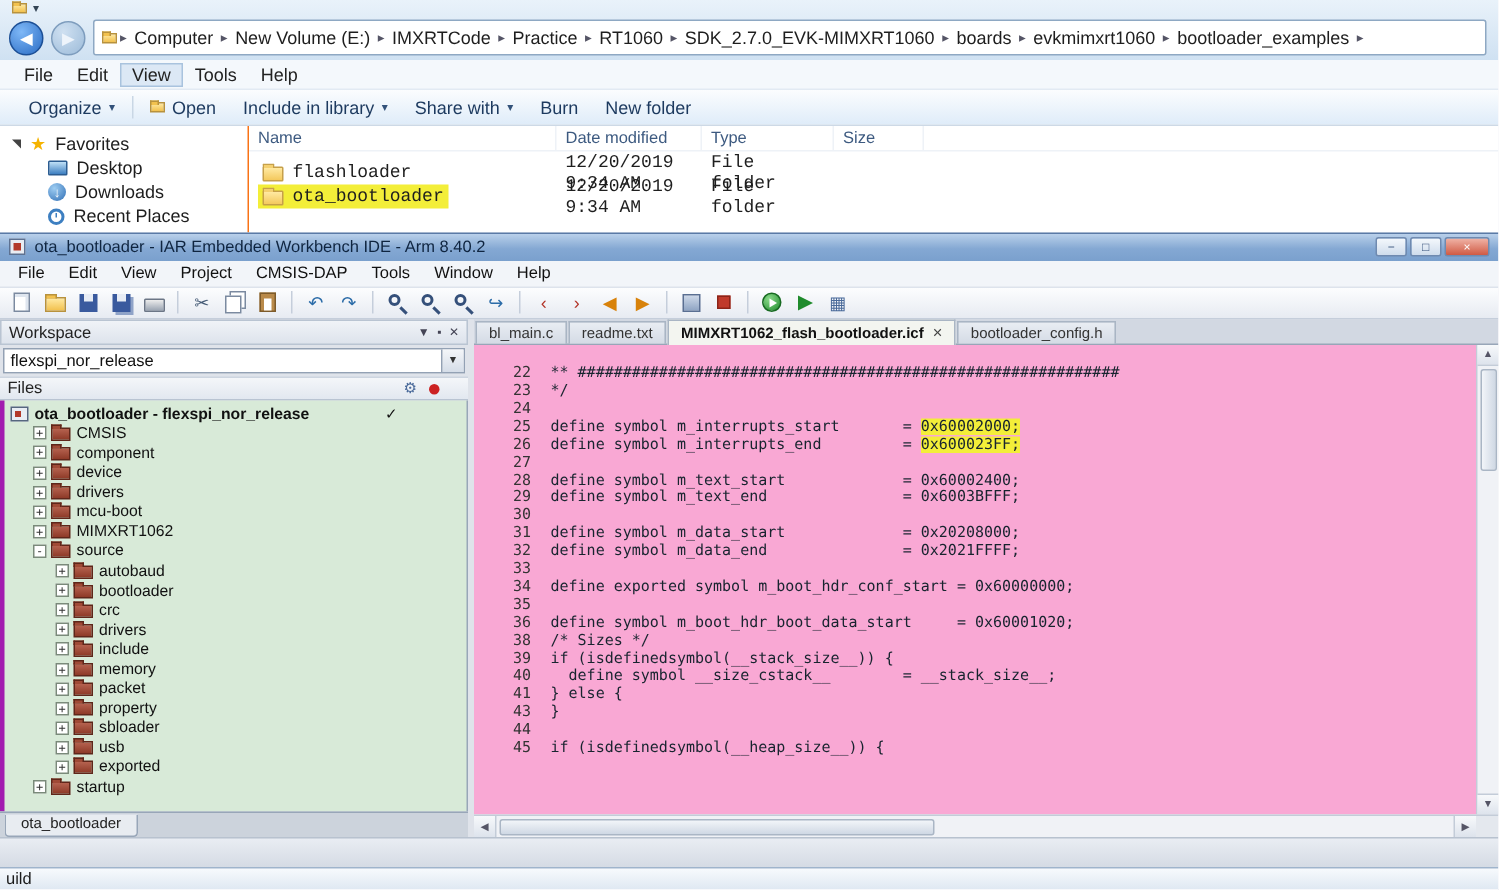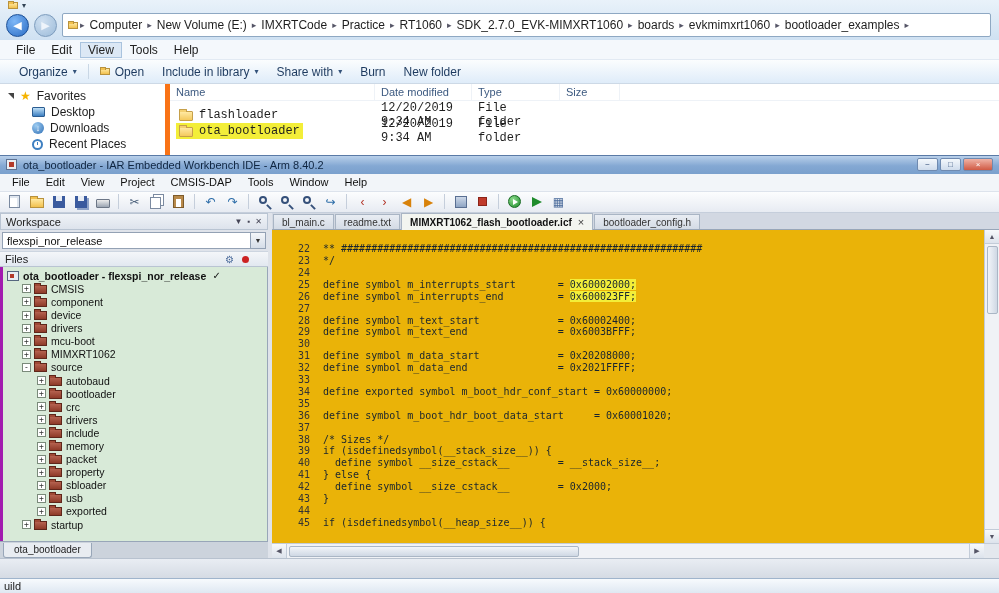--- a/index.html
+++ b/index.html
@@ -28,21 +28,21 @@
   .exp-sidebar{width:165px;padding:4px 0 0 8px;font-size:12px;color:#1e1e1e;}
   .fav-group{display:flex;align-items:center;gap:6px;height:16px;}
   .tri{width:0;height:0;border-top:6px solid #444;border-left:6px solid transparent;}
   .star{color:#f5b300;font-size:12px;}
   .fav-item{display:flex;align-items:center;gap:6px;height:16px;padding-left:24px;}
   .si{flex:none;display:inline-flex;align-items:center;justify-content:center;}
   .desktop-icon{width:13px;height:10px;background:linear-gradient(#bfe0f7,#3d7fc1);border:1px solid #2b5c91;border-radius:1px;}
   .downloads-icon{width:12px;height:12px;border-radius:50%;background:radial-gradient(circle at 35% 30%,#9ecdf2,#2f6eb5);color:#fff;font-size:9px;line-height:12px;text-align:center;}
   .recent-places-icon{width:11px;height:11px;border-radius:50%;border:2px solid #3d7fc1;position:relative;}
   .recent-places-icon::after{content:"";position:absolute;left:3px;top:1px;width:1px;height:3px;background:#3d7fc1;}
-  .exp-list{flex:1;border-left:5px solid #f97316;position:relative;}
+  .exp-list{flex:1;border-left:1px solid #f97316;position:relative;}
   .list-headers{display:flex;height:17px;font-size:11px;color:#3d5a80;border-bottom:1px solid #eef2f7;align-items:center;}
   .col{padding:1px 6px;height:100%;display:flex;align-items:center;border-right:1px solid #eef2f7;}
   .col.name{width:205px;}.col.date{width:97px;}.col.type{width:88px;}.col.size{width:60px;}
   .file-rows{margin-top:6px;font-family:Liberation Mono, monospace;}
   .file-row{display:flex;height:16px;font-size:12px;color:#1e1e1e;align-items:center;}
   .file-row .col{border-right:none;}
   .folder{flex:none;position:relative;width:14px;height:10px;background:linear-gradient(#ffe9a2,#f4c95d);border:1px solid #c6a04a;border-radius:1px;margin-top:1px;}
   .folder::before{content:"";position:absolute;top:-3px;left:-1px;width:6px;height:2px;background:#f4d070;border:1px solid #c6a04a;border-bottom:none;border-radius:1px 1px 0 0;}
   .nm-wrap{display:inline-flex;align-items:center;gap:6px;padding:1px 3px;}
   .nm-wrap.hl-y{background:#f3ee39;}
@@ -73,21 +73,21 @@
   .s-paste::after{content:"";position:absolute;left:2px;top:3px;width:5px;height:8px;background:#fff;}
   .s-find{width:8px;height:8px;border:2px solid #35507a;border-radius:50%;position:relative;margin:-3px 3px 0 0;}
   .s-find::after{content:"";position:absolute;width:6px;height:2px;background:#35507a;transform:rotate(45deg);left:5px;top:8px;}
   .s-play-circle{width:13px;height:13px;border-radius:50%;background:radial-gradient(circle at 35% 30%,#8bdb8b,#1f8b2c);position:relative;border:1px solid #176a21;}
   .s-play-circle::after{content:"";position:absolute;left:4px;top:3px;width:0;height:0;border-left:5px solid #fff;border-top:3px solid transparent;border-bottom:3px solid transparent;}
   .s-play{width:0;height:0;border-left:10px solid #1f8b2c;border-top:5px solid transparent;border-bottom:5px solid transparent;}
   .s-stop{width:9px;height:9px;background:#c03a2b;border:1px solid #8c2418;}
   .s-make{width:12px;height:12px;background:linear-gradient(#cdd8e8,#8fa5c4);border:1px solid #5a6f92;}
 
   .iar-main{flex:none;height:345px;display:flex;}
-  .workspace{width:268px;display:flex;flex-direction:column;background:#dfe3ea;}
+  .workspace{width:312px;display:flex;flex-direction:column;background:#dfe3ea;}
   .ws-header{height:17px;background:linear-gradient(#f0f3f7,#dde3ec);border:1px solid #b9c4d2;display:flex;align-items:center;padding:0 5px;font-size:11px;color:#222;}
   .hdr-icons{margin-left:auto;display:flex;gap:5px;font-size:8px;color:#445;}
   .ws-combo{margin:2px;height:17px;background:#fff;border:1px solid #93a1b4;display:flex;align-items:center;font-size:11px;padding-left:4px;color:#111;}
   .combo-btn{margin-left:auto;width:15px;height:100%;background:linear-gradient(#f4f6f9,#d5dde8);border-left:1px solid #93a1b4;display:flex;align-items:center;justify-content:center;font-size:7px;color:#333;}
   .files-hdr{height:16px;display:flex;align-items:center;font-size:11px;color:#222;padding:0 5px;background:linear-gradient(#f4f6f9,#e2e8f0);border-top:1px solid #cdd5e0;border-bottom:1px solid #b9c4d2;}
   .gear{margin-left:auto;font-size:10px;color:#4a6a9a;}
   .reddot{width:7px;height:7px;border-radius:50%;background:#cc2222;margin-left:8px;margin-right:14px;}
   .tree{flex:1;background:#d8ead8;font-size:10.5px;color:#111;overflow:hidden;padding-top:2px;border-left:3px solid #a21caf;border-right:1px solid #98a6b8;}
   .tree-row{display:flex;align-items:center;height:13.1px;position:relative;white-space:nowrap;}
   .expander{flex:none;width:9px;height:9px;border:1px solid #7a8a7a;background:#fff;font-size:8px;line-height:7px;text-align:center;color:#333;margin-right:3px;font-family:"DejaVu Sans Mono",monospace;}
@@ -100,21 +100,21 @@
   .ws-tabrow{height:17px;background:#ccd3dc;border-top:1px solid #98a6b8;display:flex;align-items:stretch;padding-top:1px;}
   .ws-tab{background:#e8ecf1;border:1px solid #98a6b8;border-top:none;border-radius:0 0 3px 3px;margin-left:3px;padding:1px 10px 0 10px;font-size:10px;color:#222;}
 
   .splitter{width:4px;background:#dfe3ea;}
   .editor{flex:1;display:flex;flex-direction:column;min-width:0;}
   .ed-tabs{height:17px;background:#d2d8e2;border-bottom:1px solid #98a6b8;display:flex;align-items:flex-end;padding-left:1px;}
   .ed-tab{height:15px;padding:1px 8px;font-size:10px;background:linear-gradient(#e9edf3,#d4dbe5);border:1px solid #a9b5c4;border-bottom:none;margin-right:1px;display:flex;align-items:center;gap:6px;color:#333;white-space:nowrap;}
   .ed-tab.active{background:#f3f5f0;font-weight:bold;height:17px;margin-bottom:-1px;color:#111;}
   .tab-close{font-weight:normal;color:#444;font-size:11px;}
   .ed-mid{flex:1;display:flex;min-height:0;}
-  .code{flex:1;background:#eab308;padding:13px 0 0 4px;font:10px/11.9px "DejaVu Sans Mono",monospace;color:#18242f;overflow:hidden;}
+  .code{flex:1;background:#f9a8d4;padding:13px 0 0 4px;font:10px/11.9px "DejaVu Sans Mono",monospace;color:#18242f;overflow:hidden;}
   .cl{display:flex;height:11.9px;}
   .ln{flex:none;width:34px;text-align:right;margin-right:13px;color:#333;}
   .ct{white-space:pre;}
   .hl{background:#f3ee39;}
   .vscroll{flex:none;width:15px;background:#f0f2f6;border-left:1px solid #c3ccd8;display:flex;flex-direction:column;align-items:center;}
   .sc-arrow{width:15px;height:14px;font-size:7px;color:#556;display:flex;align-items:center;justify-content:center;background:linear-gradient(#f7f9fb,#dde3ec);border-bottom:1px solid #c3ccd8;}
   .sc-arrow.end{margin-top:auto;border-top:1px solid #c3ccd8;border-bottom:none;}
   .v-thumb{width:11px;height:68px;margin-top:2px;background:linear-gradient(90deg,#f2f5f9,#cfd8e4);border:1px solid #aab6c5;border-radius:2px;}
   .ed-bottom{height:15px;display:flex;}
   .hscroll{flex:1;background:#f0f2f6;border-top:1px solid #c3ccd8;display:flex;align-items:center;}
@@ -546,42 +546,34 @@
                 <span class="ct">define exported symbol m_boot_hdr_conf_start = 0x60000000;</span>
               </div>
               <div class="cl">
                 <span class="ln">35</span>
               </div>
               <div class="cl">
                 <span class="ln">36</span>
                 <span class="ct">define symbol m_boot_hdr_boot_data_start     = 0x60001020;</span>
               </div>
               <div class="cl">
-                <span class="ln">37</span>
-                <span class="ct"></span>
-              </div>
-              <div class="cl">
                 <span class="ln">38</span>
                 <span class="ct">/* Sizes */</span>
               </div>
               <div class="cl">
                 <span class="ln">39</span>
                 <span class="ct">if (isdefinedsymbol(__stack_size__)) {</span>
               </div>
               <div class="cl">
                 <span class="ln">40</span>
                 <span class="ct">  define symbol __size_cstack__        = __stack_size__;</span>
               </div>
               <div class="cl">
                 <span class="ln">41</span>
                 <span class="ct">} else {</span>
-              </div>
-              <div class="cl">
-                <span class="ln">42</span>
-                <span class="ct">  define symbol __size_cstack__        = 0x2000;</span>
               </div>
               <div class="cl">
                 <span class="ln">43</span>
                 <span class="ct">}</span>
               </div>
               <div class="cl">
                 <span class="ln">44</span>
                 <span class="ct"></span>
               </div>
               <div class="cl">

